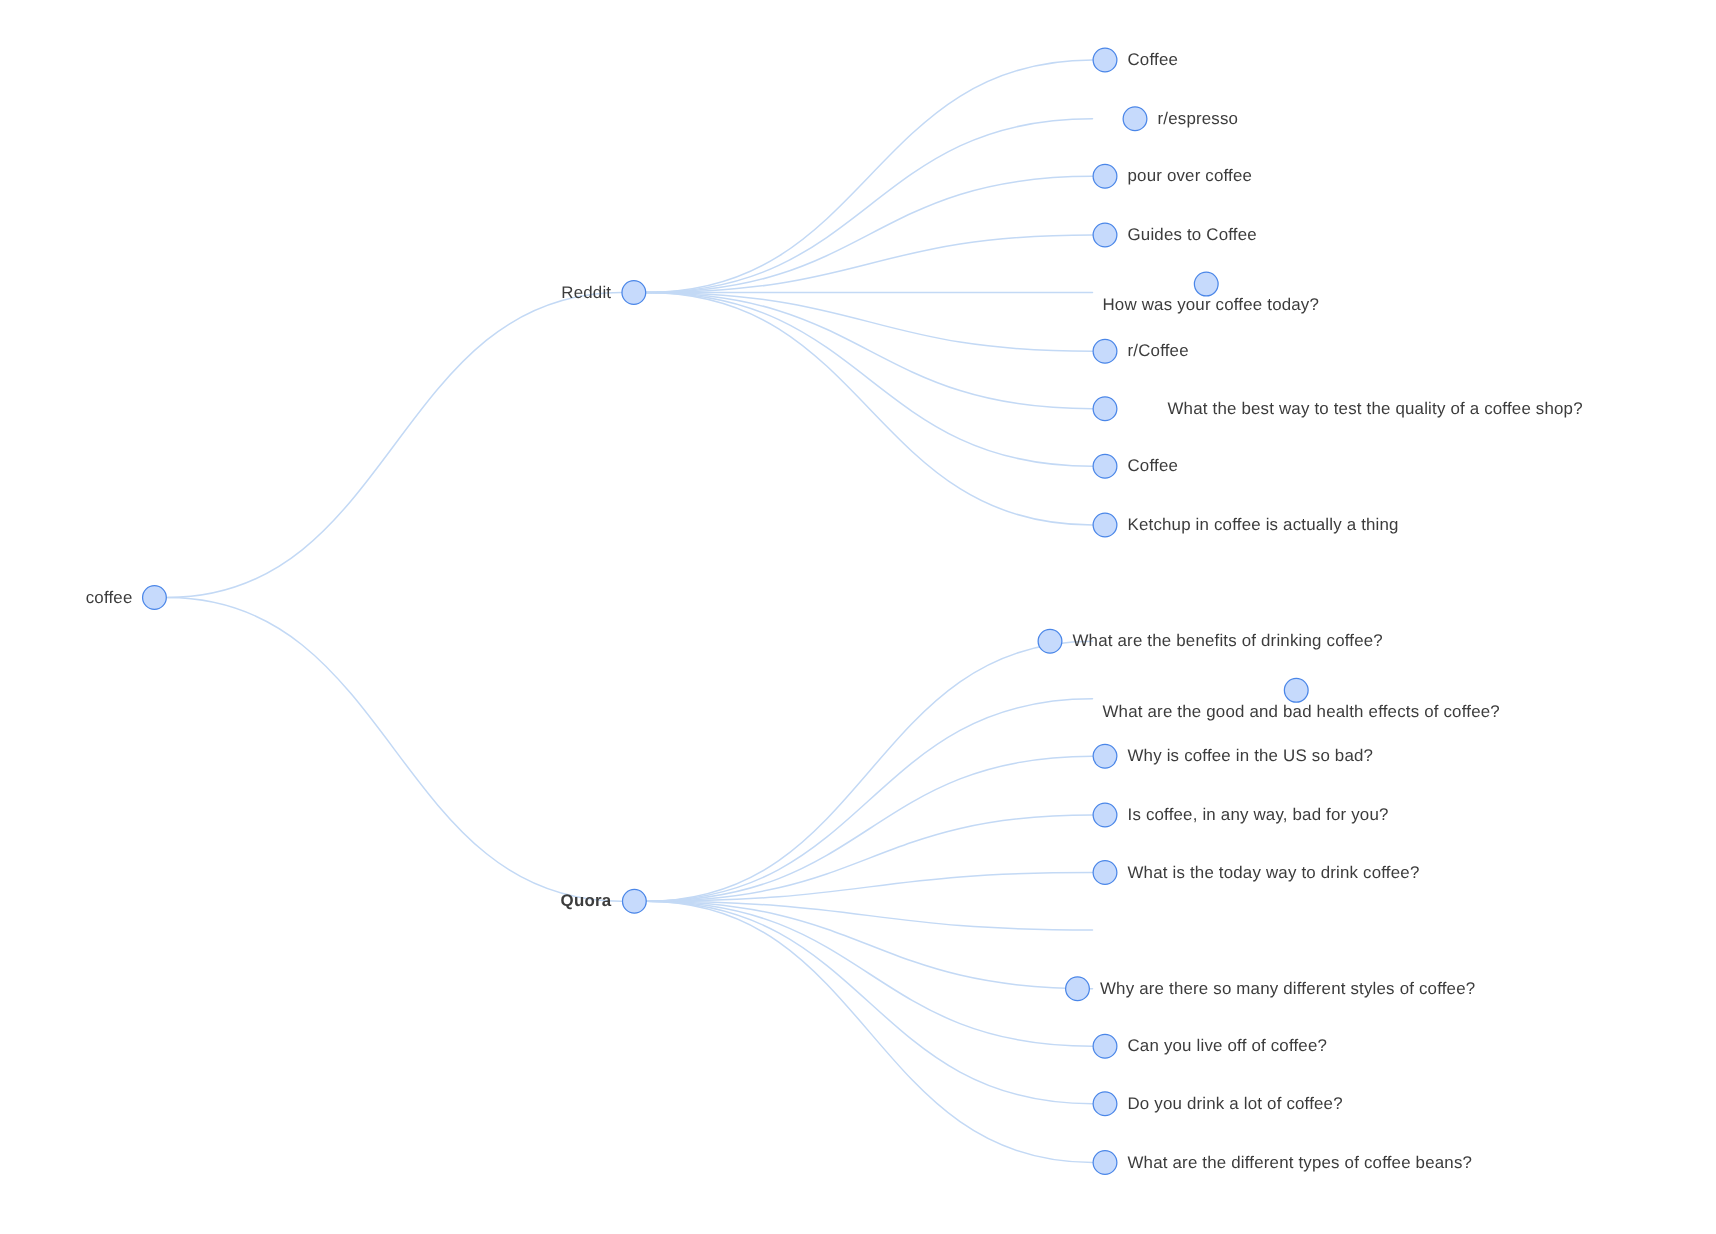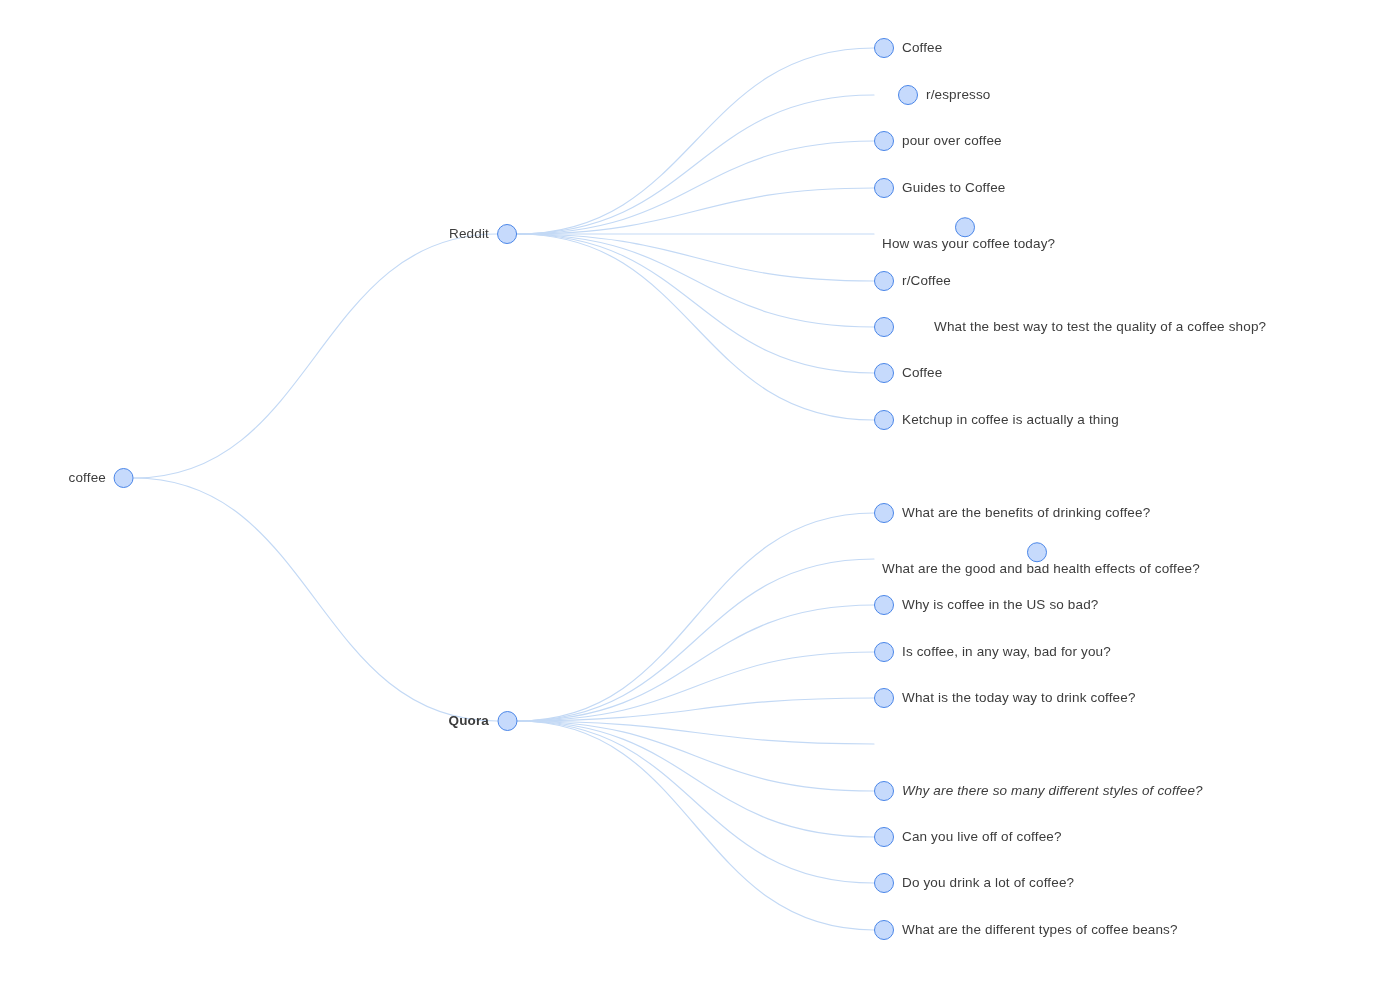--- a/index.html
+++ b/index.html
@@ -131,41 +131,41 @@
         <span class="node-label">Coffee</span>
       </div>
       <div class="tree-node label-right" style="left: 874px; top: 420px;">
         <span class="node-circle" style="width: 20px; height: 20px;"></span>
         <span class="node-label">Ketchup in coffee is actually a thing</span>
       </div>
       <div class="tree-node label-left" style="left: 517px; top: 721px; font-weight: bold;">
         <span class="node-circle" style="width: 20px; height: 20px;"></span>
         <span class="node-label">Quora</span>
       </div>
-      <div class="tree-node label-right" style="left: 874px; top: 513px;">
+      <div class="tree-node label-right" style="left: 830px; top: 513px;">
         <span class="node-circle" style="width: 20px; height: 20px;"></span>
         <span class="node-label">What are the benefits of drinking coffee?</span>
       </div>
       <div class="tree-node label-right" style="left: 874px; top: 559px; flex-direction: column;">
         <span class="node-circle" style="width: 20px; height: 20px;"></span>
         <span class="node-label">What are the good and bad health effects of coffee?</span>
       </div>
       <div class="tree-node label-right" style="left: 874px; top: 605px;">
         <span class="node-circle" style="width: 20px; height: 20px;"></span>
         <span class="node-label">Why is coffee in the US so bad?</span>
       </div>
       <div class="tree-node label-right" style="left: 874px; top: 652px;">
         <span class="node-circle" style="width: 20px; height: 20px;"></span>
         <span class="node-label">Is coffee, in any way, bad for you?</span>
       </div>
       <div class="tree-node label-right" style="left: 874px; top: 698px;">
         <span class="node-circle" style="width: 20px; height: 20px;"></span>
         <span class="node-label">What is the today way to drink coffee?</span>
       </div>
-      <div class="tree-node label-right" style="left: 874px; top: 791px; font-style: italic;">
+      <div class="tree-node label-right" style="left: 852px; top: 791px;">
         <span class="node-circle" style="width: 20px; height: 20px;"></span>
         <span class="node-label">Why are there so many different styles of coffee?</span>
       </div>
       <div class="tree-node label-right" style="left: 874px; top: 837px;">
         <span class="node-circle" style="width: 20px; height: 20px;"></span>
         <span class="node-label">Can you live off of coffee?</span>
       </div>
       <div class="tree-node label-right" style="left: 874px; top: 883px;">
         <span class="node-circle" style="width: 20px; height: 20px;"></span>
         <span class="node-label">Do you drink a lot of coffee?</span>

